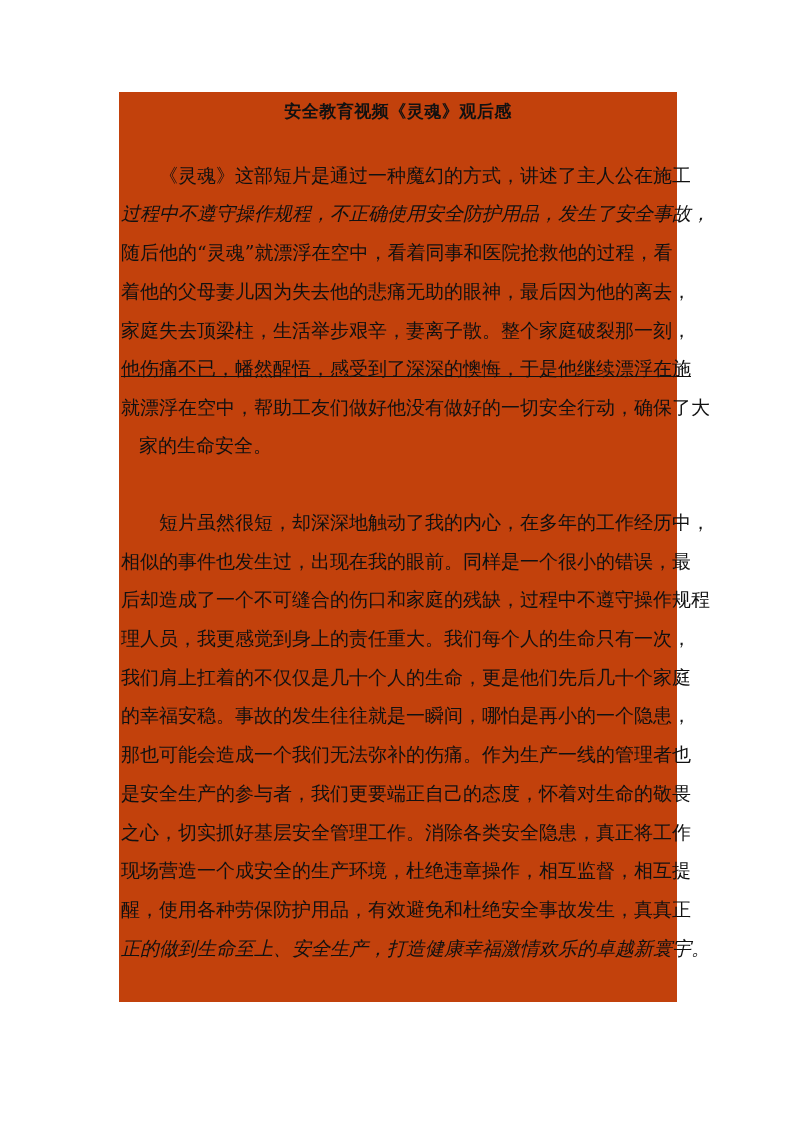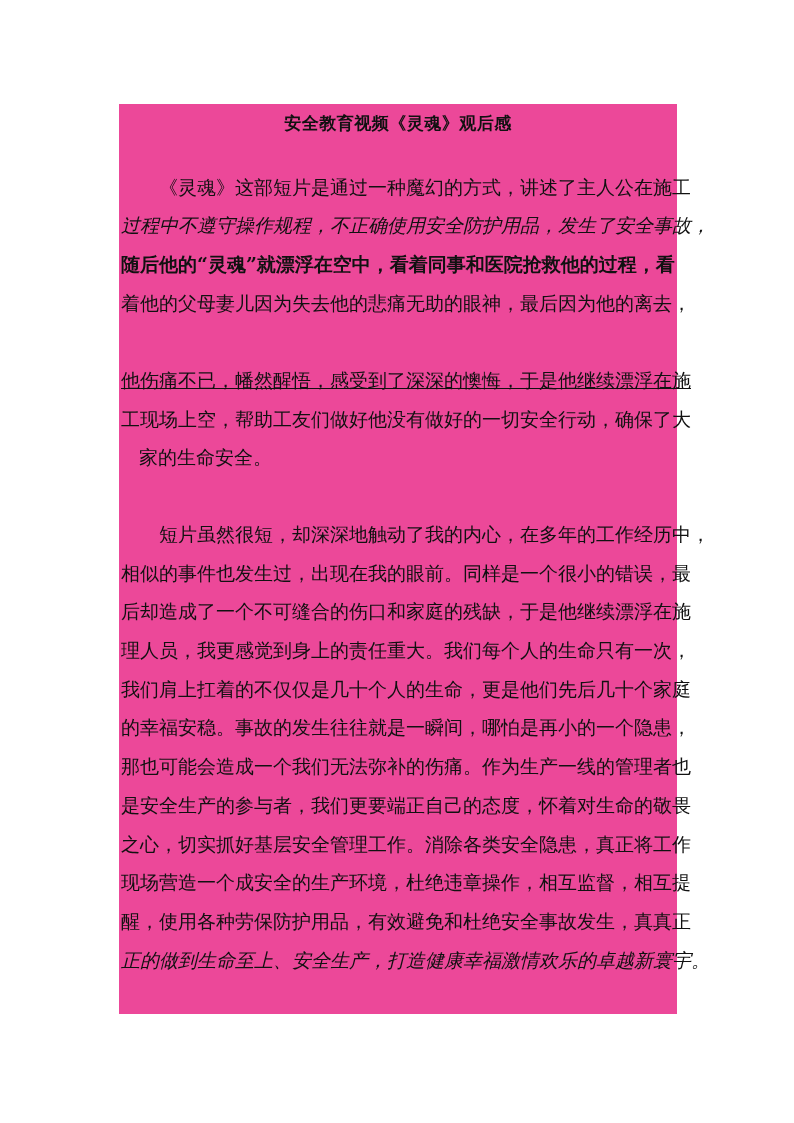--- a/index.html
+++ b/index.html
@@ -11,24 +11,24 @@
       width: 794px;
       height: 1123px;
       position: relative;
       overflow: hidden;
       font-family: "DejaVu Serif", "Liberation Serif", serif;
       color: #111111;
     }
     .page {
       position: absolute;
       left: 119px;
-      top: 104px;
+      top: 92px;
       width: 558px;
       height: 910px;
-      background: #ec4899;
+      background: #c2410c;
     }
     .title {
       position: absolute;
       left: 0;
       top: 7px;
       width: 558px;
       text-align: center;
       font-size: 17px;
       font-weight: bold;
       letter-spacing: 0.5px;
@@ -46,29 +46,30 @@
     .indent { left: 40px; }
   </style>
 </head>
 <body>
 
 <div class="page">
   <div class="title">安全教育视频《灵魂》观后感</div>
 
   <div class="line indent" style="top:70px;">《灵魂》这部短片是通过一种魔幻的方式，讲述了主人公在施工</div>
   <div class="line" style="top:108px;font-style:italic;">过程中不遵守操作规程，不正确使用安全防护用品，发生了安全事故，</div>
-  <div class="line" style="top:147px;font-weight:bold;">随后他的“灵魂”就漂浮在空中，看着同事和医院抢救他的过程，看</div>
+  <div class="line" style="top:147px;">随后他的“灵魂”就漂浮在空中，看着同事和医院抢救他的过程，看</div>
   <div class="line" style="top:186px;">着他的父母妻儿因为失去他的悲痛无助的眼神，最后因为他的离去，</div>
+  <div class="line" style="top:225px;">家庭失去顶梁柱，生活举步艰辛，妻离子散。整个家庭破裂那一刻，</div>
   <div class="line" style="top:263px;text-decoration:underline;">他伤痛不已，幡然醒悟，感受到了深深的懊悔，于是他继续漂浮在施</div>
-  <div class="line" style="top:302px;">工现场上空，帮助工友们做好他没有做好的一切安全行动，确保了大</div>
+  <div class="line" style="top:302px;">就漂浮在空中，帮助工友们做好他没有做好的一切安全行动，确保了大</div>
   <div class="line" style="top:340px;margin-left:18px;">家的生命安全。</div>
 
   <div class="line indent" style="top:417px;">短片虽然很短，却深深地触动了我的内心，在多年的工作经历中，</div>
   <div class="line" style="top:456px;">相似的事件也发生过，出现在我的眼前。同样是一个很小的错误，最</div>
-  <div class="line" style="top:494px;">后却造成了一个不可缝合的伤口和家庭的残缺，于是他继续漂浮在施</div>
+  <div class="line" style="top:494px;">后却造成了一个不可缝合的伤口和家庭的残缺，过程中不遵守操作规程</div>
   <div class="line" style="top:533px;">理人员，我更感觉到身上的责任重大。我们每个人的生命只有一次，</div>
   <div class="line" style="top:572px;">我们肩上扛着的不仅仅是几十个人的生命，更是他们先后几十个家庭</div>
   <div class="line" style="top:610px;text-align:right;">的幸福安稳。事故的发生往往就是一瞬间，哪怕是再小的一个隐患，</div>
   <div class="line" style="top:649px;">那也可能会造成一个我们无法弥补的伤痛。作为生产一线的管理者也</div>
   <div class="line" style="top:688px;">是安全生产的参与者，我们更要端正自己的态度，怀着对生命的敬畏</div>
   <div class="line" style="top:727px;">之心，切实抓好基层安全管理工作。消除各类安全隐患，真正将工作</div>
   <div class="line" style="top:765px;">现场营造一个成安全的生产环境，杜绝违章操作，相互监督，相互提</div>
   <div class="line" style="top:804px;">醒，使用各种劳保防护用品，有效避免和杜绝安全事故发生，真真正</div>
   <div class="line" style="top:843px;font-style:italic;">正的做到生命至上、安全生产，打造健康幸福激情欢乐的卓越新寰宇。</div>
 </div>

